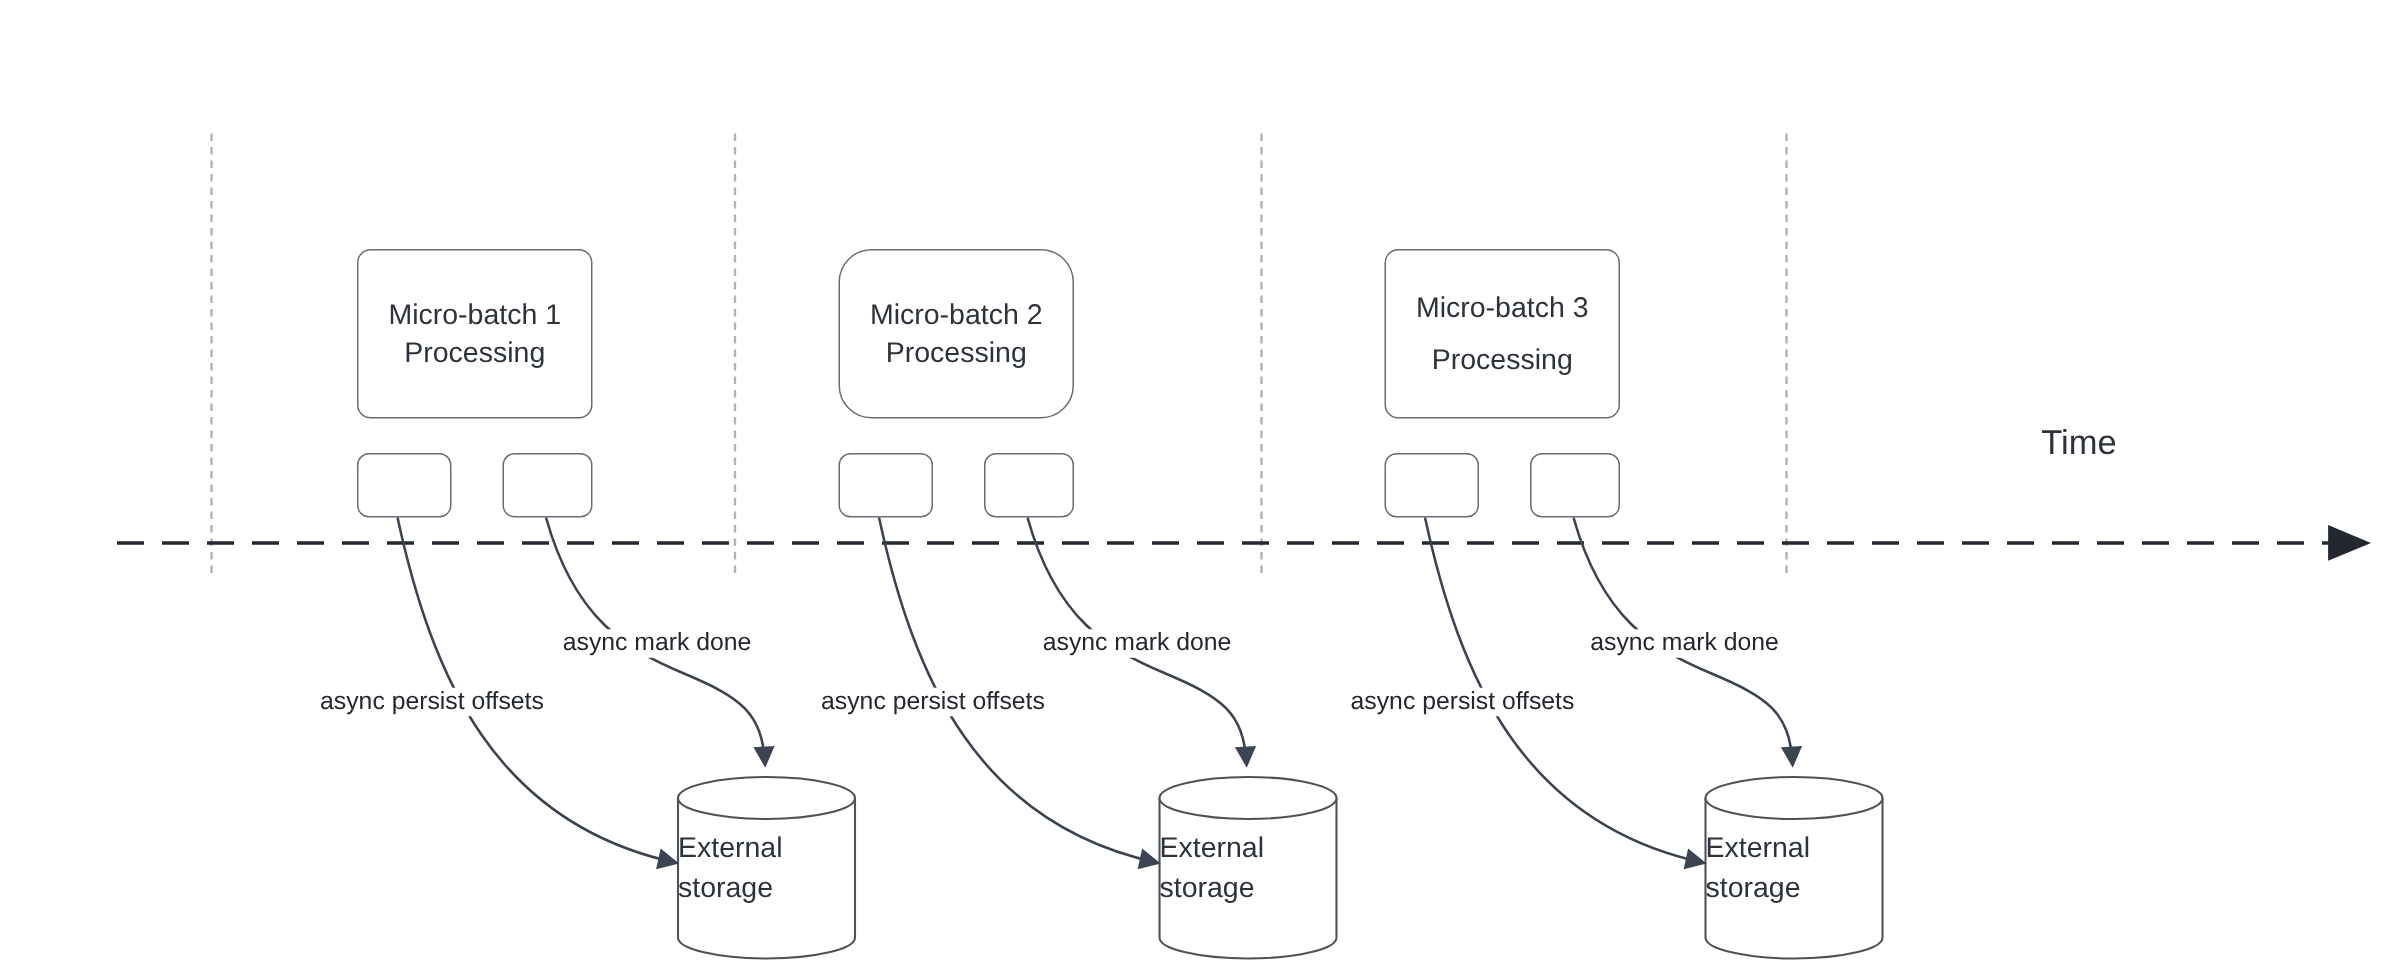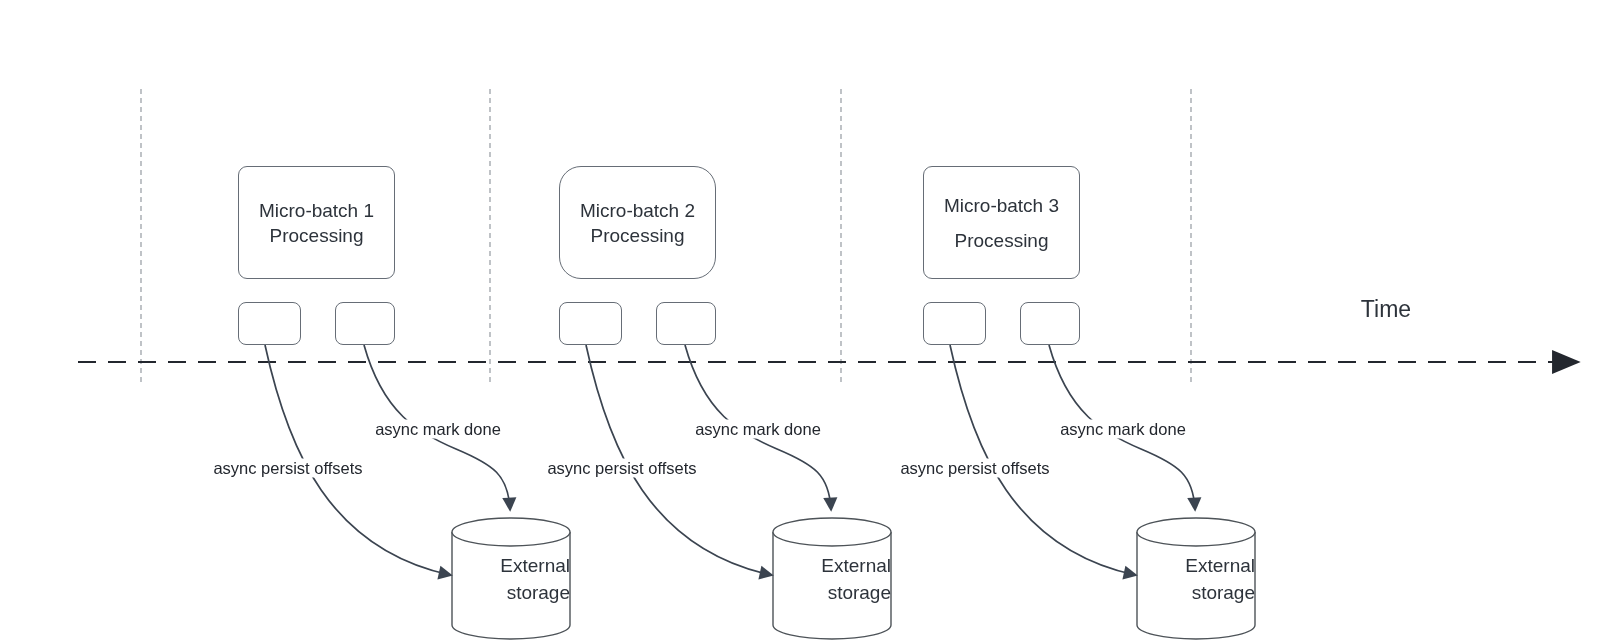--- a/index.html
+++ b/index.html
@@ -32,21 +32,21 @@
     position:absolute;width:63px;height:43px;box-sizing:border-box;
     border:1.5px solid var(--shape-border);border-radius:8px;background:var(--background);
   }
   .edge-label{
     position:absolute;transform:translate(-50%,-50%);
     font-weight:normal;font-size:16.5px;color:#23272e;background:var(--background);
     padding:0 3px;white-space:nowrap;
   }
   .cyl-label{
     position:absolute;width:118px;height:94px;
-    display:flex;flex-direction:column;align-items:flex-end;justify-content:center;
+    display:flex;flex-direction:column;align-items:flex-start;justify-content:center;
     font-size:19px;line-height:27px;color:var(--text);text-align:center;pointer-events:none;
   }
   .time-label{
     position:absolute;transform:translate(-50%,-50%);
     font-size:23px;color:var(--text);white-space:nowrap;
   }
 </style>
 </head>
 <body>
 
@@ -123,15 +123,15 @@
   </div>
   <div class="mini-box" style="left:923px;top:261px;"></div>
   <div class="mini-box" style="left:1020px;top:261px;width:60px;"></div>
   <div class="edge-label" style="left:975px;top:427px;">async persist offsets</div>
   <div class="edge-label" style="left:1123px;top:388px;">async mark done</div>
   <div class="cyl-label" style="left:1137px;top:491px;">
     <div>External</div>
     <div>storage</div>
   </div>
 
-  <div class="time-label" style="left:1386px;top:268px;">Time</div>
+  <div class="time-label" style="left:1386px;top:254px;">Time</div>
 
 </div>
 
 </body></html>

